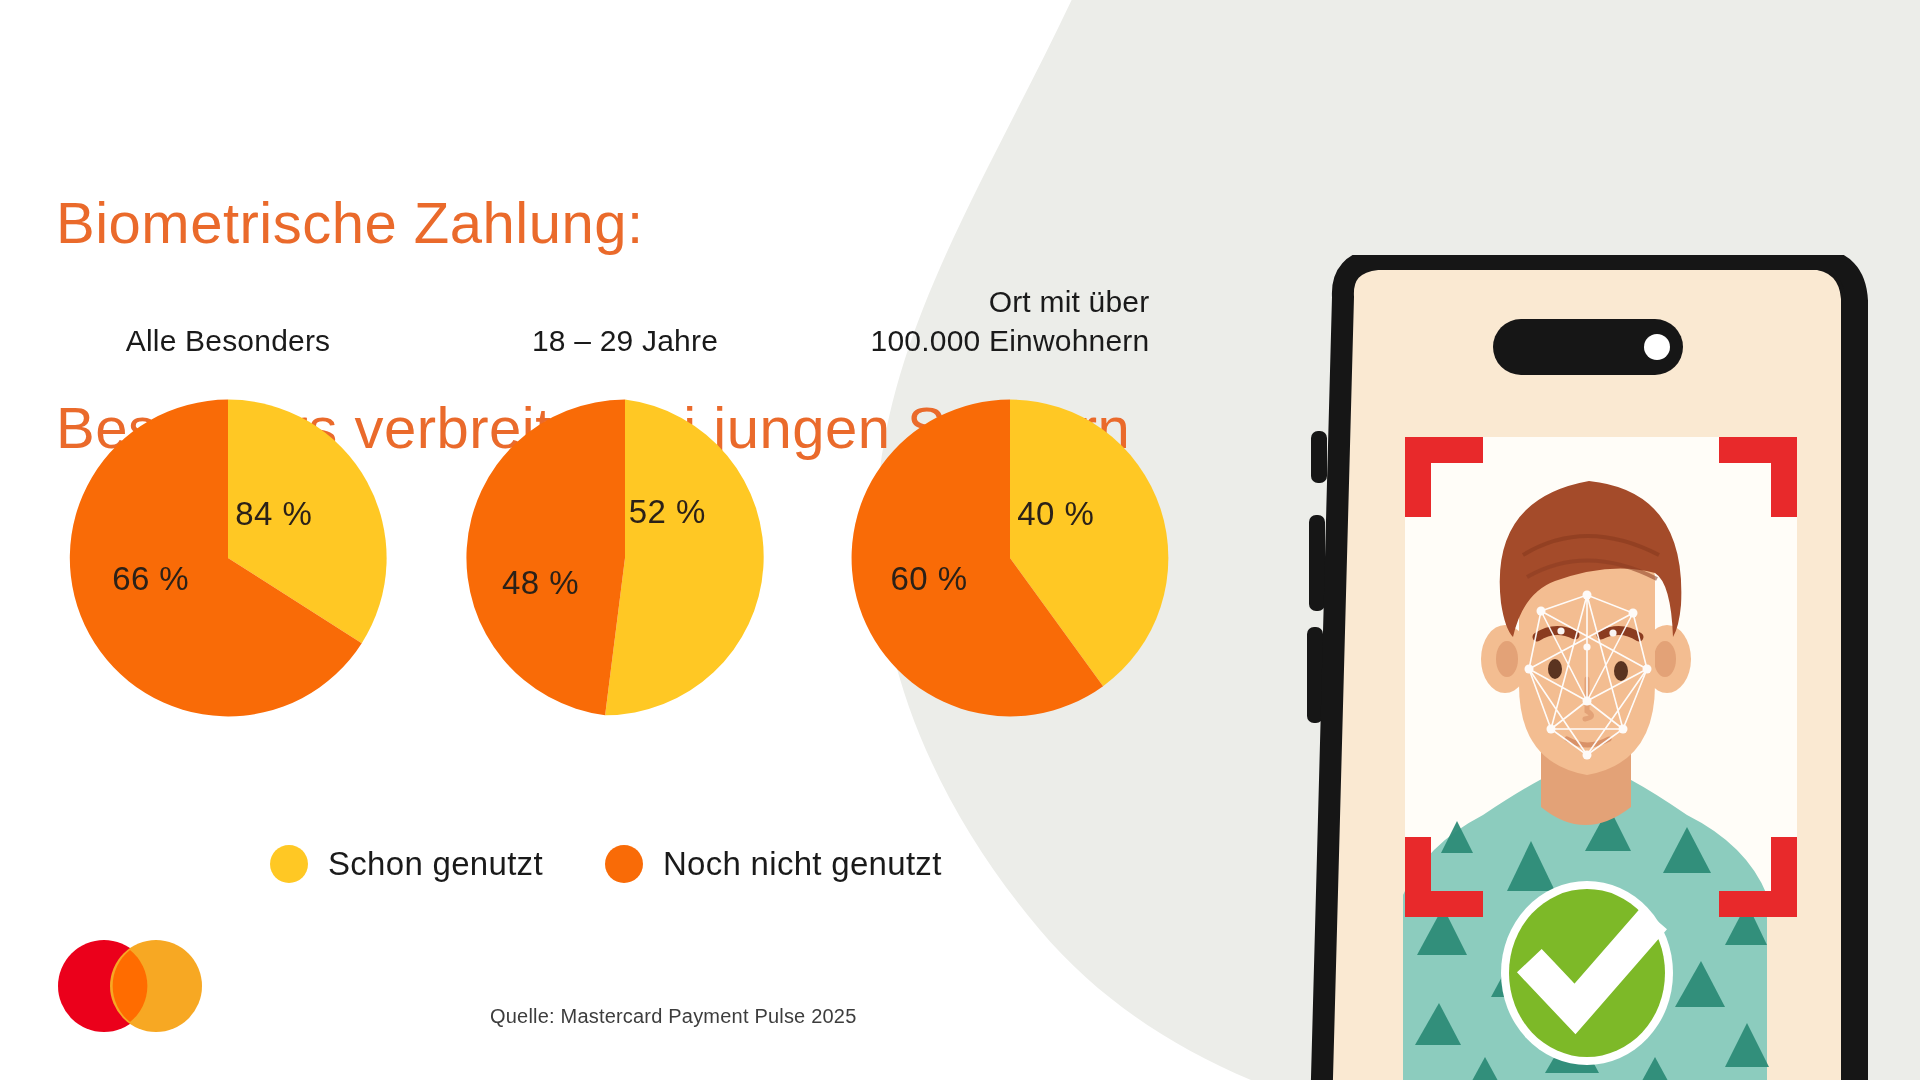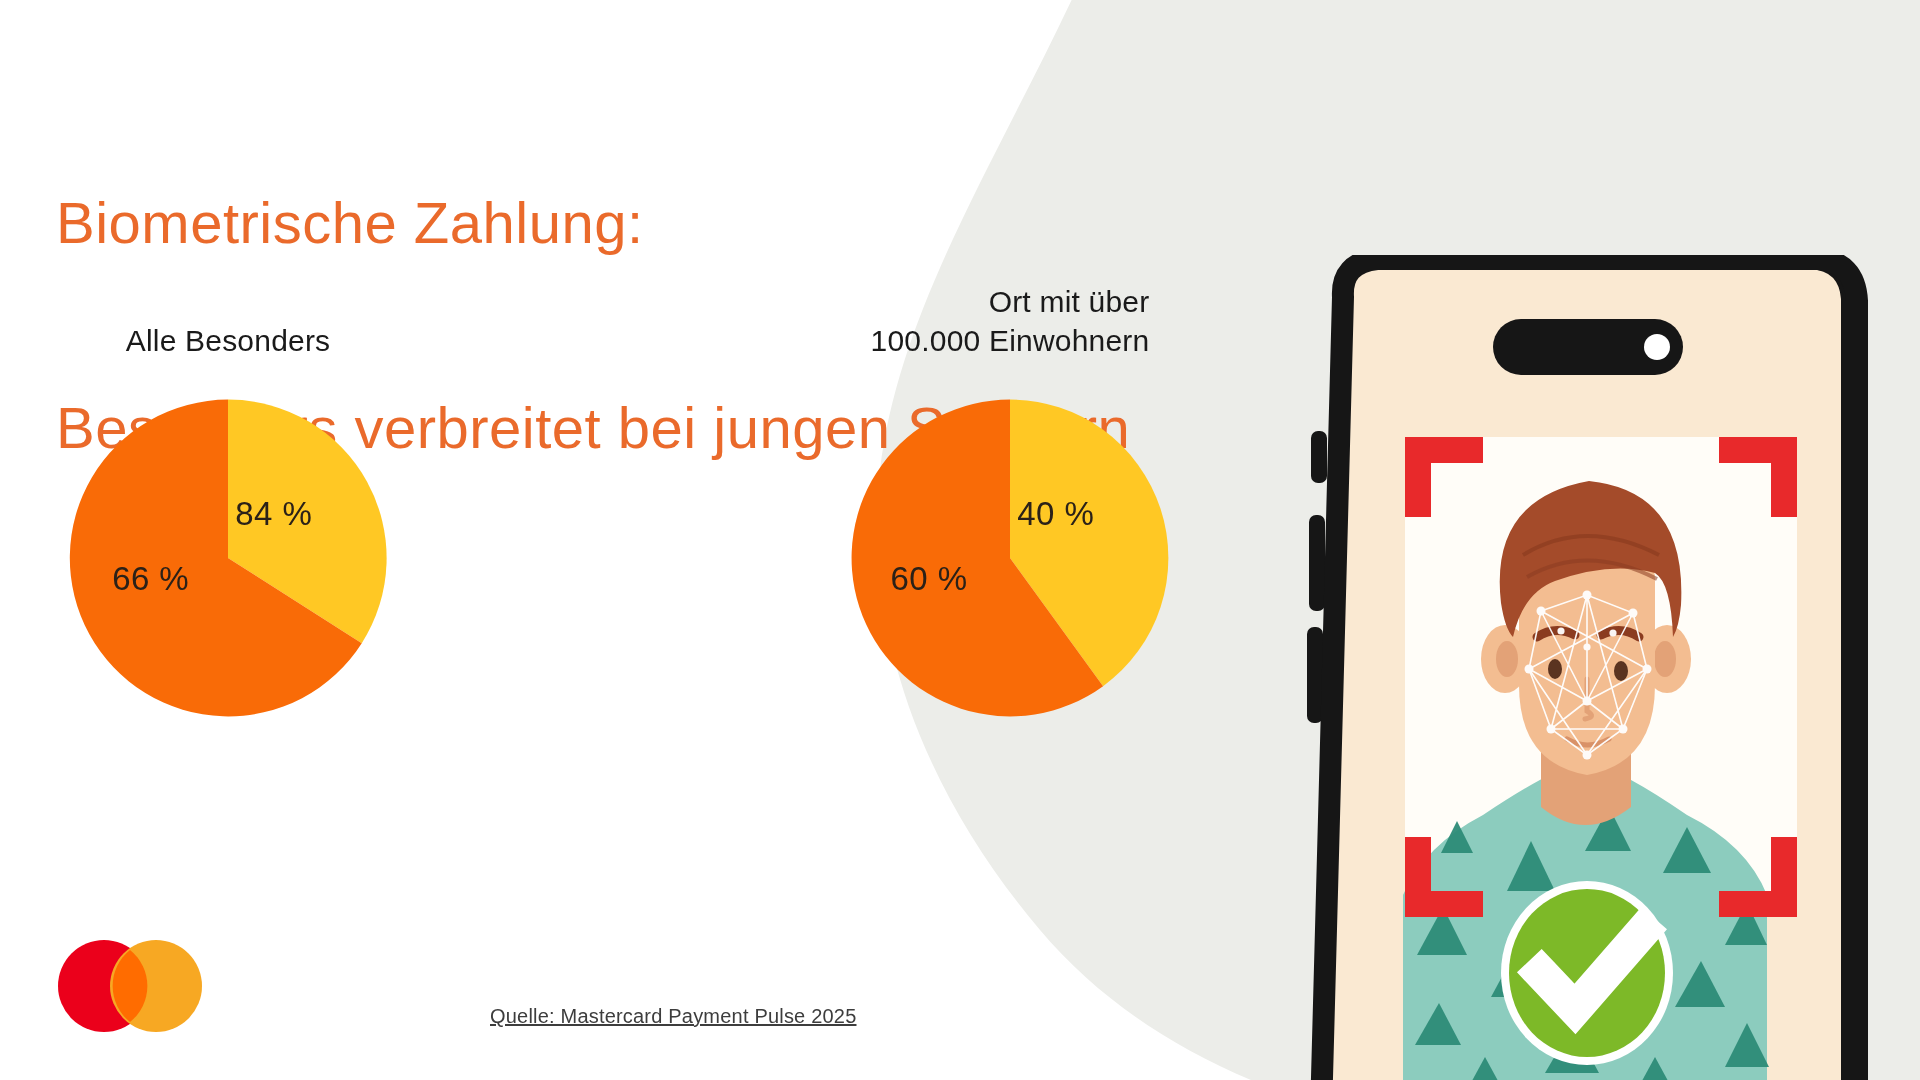--- a/index.html
+++ b/index.html
@@ -55,21 +55,21 @@
   .legend-item { display:flex; align-items:center; gap:20px; }
   .legend-dot { width:38px; height:38px; border-radius:50%; flex:none; }
   .legend-text { font-size:33px; color:#1A1A1A; letter-spacing:0.3px; white-space:nowrap; }
 
   
   .mc-logo { position:absolute; left:56px; top:940px; width:148px; height:92px; z-index:3; }
 
   
   .source {
     position:absolute; left:490px; top:1005px; z-index:3;
-    font-size:20px; color:#3D3D3D; letter-spacing:0.2px; white-space:nowrap;text-decoration:underline;
+    font-size:20px; color:#3D3D3D; letter-spacing:0.2px; white-space:nowrap;
   }
 
   
   .phone { position:absolute; left:1255px; top:255px; width:680px; height:860px; z-index:4; }
   .phone svg { display:block; }
 </style>
 </head>
 <body>
 
 <div id="stage">
@@ -93,37 +93,60 @@
 
           <path d="M100,100 L100,10 A90,90 0 0,1 176.0,148.4 Z" fill="#FFC824"></path>
 
           <path d="M100,100 L176.0,148.4 A90,90 0 1,1 100,10 Z" fill="#F96B07"></path>
         </svg>
         <span class="slice-label" style="left:63%; top:37.5%;">84 %</span>
         <span class="slice-label" style="left:28%; top:56%;">66 %</span>
       </div>
     </div>
 
+    <div class="col c1">
+      <div class="col-label">18 – 29 Jahre</div>
+      <div class="pie-wrap">
+        <svg class="pie-svg" viewBox="0 0 200 200">
+
+          <path d="M100,100 L100,10 A90,90 0 0,1 88.7,189.3 Z" fill="#FFC824"></path>
+
+          <path d="M100,100 L88.7,189.3 A90,90 0 0,1 100,10 Z" fill="#F96B07"></path>
+        </svg>
+        <span class="slice-label" style="left:62%; top:37%;">52 %</span>
+        <span class="slice-label" style="left:26%; top:57%;">48 %</span>
+      </div>
+    </div>
 
     <div class="col c2">
       <div class="col-label">Ort mit über
 100.000 Einwohnern</div>
       <div class="pie-wrap">
         <svg class="pie-svg" viewBox="0 0 200 200">
 
           <path d="M100,100 L100,10 A90,90 0 0,1 152.9,172.8 Z" fill="#FFC824"></path>
 
           <path d="M100,100 L152.9,172.8 A90,90 0 1,1 100,10 Z" fill="#F96B07"></path>
         </svg>
         <span class="slice-label" style="left:63%; top:37.5%;">40 %</span>
         <span class="slice-label" style="left:27%; top:56%;">60 %</span>
       </div>
     </div>
   </div>
 
+  <div class="legend">
+    <div class="legend-item">
+      <span class="legend-dot" style="background:#FFC824;"></span>
+      <span class="legend-text">Schon genutzt</span>
+    </div>
+    <div class="legend-item">
+      <span class="legend-dot" style="background:#F96B07;"></span>
+      <span class="legend-text">Noch nicht genutzt</span>
+    </div>
+  </div>
 
   <svg class="mc-logo" viewBox="0 0 148 92">
     <circle cx="48" cy="46" r="46" fill="#EB001B"></circle>
     <circle cx="100" cy="46" r="46" fill="#F7A823"></circle>
     <path d="M74,10 a46,46 0 0,0 0,72 a46,46 0 0,0 0,-72 Z" fill="#FF6C00"></path>
   </svg>
 
   <div class="source">Quelle: Mastercard Payment Pulse 2025</div>
 
   <div class="phone">

